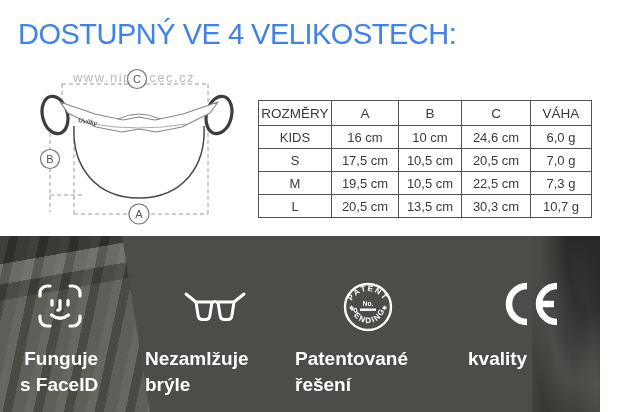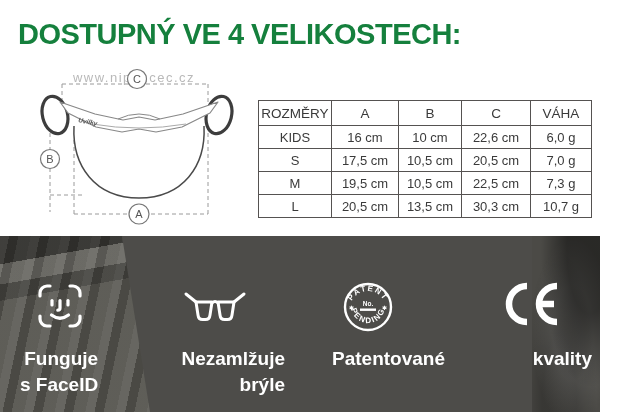--- a/index.html
+++ b/index.html
@@ -2,22 +2,22 @@
 <html><head>
 <meta charset="utf-8">
 <style>
   html,body{margin:0;padding:0;background:#ffffff;}
   .canvas{
     position:relative;width:640px;height:412px;background:#ffffff;overflow:hidden;
     font-family:"Liberation Sans",sans-serif;
   }
   .headline{
     position:absolute;left:18px;top:18px;width:580px;
-    font-size:29px;font-weight:bold;letter-spacing:-0.5px;
-    color:#15803d;white-space:nowrap;
+    font-size:29px;font-weight:normal;letter-spacing:-0.5px;
+    color:#3b82f6;white-space:nowrap;
   }
   
   .diagram{position:absolute;left:22px;top:62px;width:238px;height:172px;}
   
   .size-table{
     position:absolute;left:258px;top:100px;border-collapse:collapse;
     font-size:13px;color:#3a3a3a;table-layout:fixed;
   }
   .size-table th,.size-table td{
     border:1px solid #555251;text-align:center;padding:0;height:22px;
@@ -43,21 +43,21 @@
     background-color:#4b4a46;
     background-image:
       radial-gradient(ellipse at 85% 8%, rgba(0,0,0,.45) 0 28%, rgba(0,0,0,0) 60%),
       radial-gradient(ellipse at 60% 55%, rgba(255,255,255,.10) 0 35%, rgba(255,255,255,0) 70%),
       radial-gradient(ellipse at 40% 95%, rgba(0,0,0,.25) 0 30%, rgba(0,0,0,0) 65%);
   }
   .feature-icon{position:absolute;}
   .feature-label{
     position:absolute;top:110px;font-size:19px;font-weight:bold;line-height:26px;
   }
-  .feature-label.center{text-align:right;}
+  .feature-label.center{text-align:left;}
   .f1-icon{left:36px;top:46px;}
   .f1-label{left:20px;top:110px;text-align:right;}
   .f2-icon{left:183px;top:54px;}
   .f2-label{left:145px;width:140px;}
   .f3-icon{left:343px;top:46px;}
   .f3-label{left:295px;width:150px;}
   .f4-icon{left:499px;top:44px;}
   .f4-label{left:468px;width:124px;}
 </style>
 </head>
@@ -115,21 +115,21 @@
         <th class="col-b">B</th>
         <th class="col-c">C</th>
         <th class="col-w">VÁHA</th>
       </tr>
     </thead>
     <tbody>
       <tr>
         <td>KIDS</td>
         <td>16 cm</td>
         <td>10 cm</td>
-        <td>22,6 cm</td>
+        <td>24,6 cm</td>
         <td>6,0 g</td>
       </tr>
       <tr>
         <td>S</td>
         <td>17,5 cm</td>
         <td>10,5 cm</td>
         <td>20,5 cm</td>
         <td>7,0 g</td>
       </tr>
       <tr>
@@ -198,20 +198,21 @@
           <textPath href="#arcBot" startOffset="50%" text-anchor="middle">PENDING</textPath>
         </text>
         <text x="6" y="28" font-size="6" fill="#ffffff">✱</text>
         <text x="39" y="28" font-size="6" fill="#ffffff">✱</text>
         <text x="25" y="24" font-size="6.5" font-weight="bold" fill="#ffffff" text-anchor="middle">No.</text>
         <rect x="17" y="26.5" width="16" height="2.4" fill="#ffffff"></rect>
       </svg>
     </div>
     <div class="feature-label f3-label center">
       <div>Patentované</div>
+      <div>řešení</div>
     </div>
 
     <div class="feature-icon f4-icon">
       <svg width="62" height="48" viewBox="0 0 62 48" fill="none" stroke="#ffffff" stroke-width="6.5">
         <path d="M28,6 A18,18 0 1 0 28,42"></path>
         <path d="M58,6 A18,18 0 1 0 58,42"></path>
         <path d="M41,24 H55"></path>
       </svg>
     </div>
     <div class="feature-label f4-label center">

